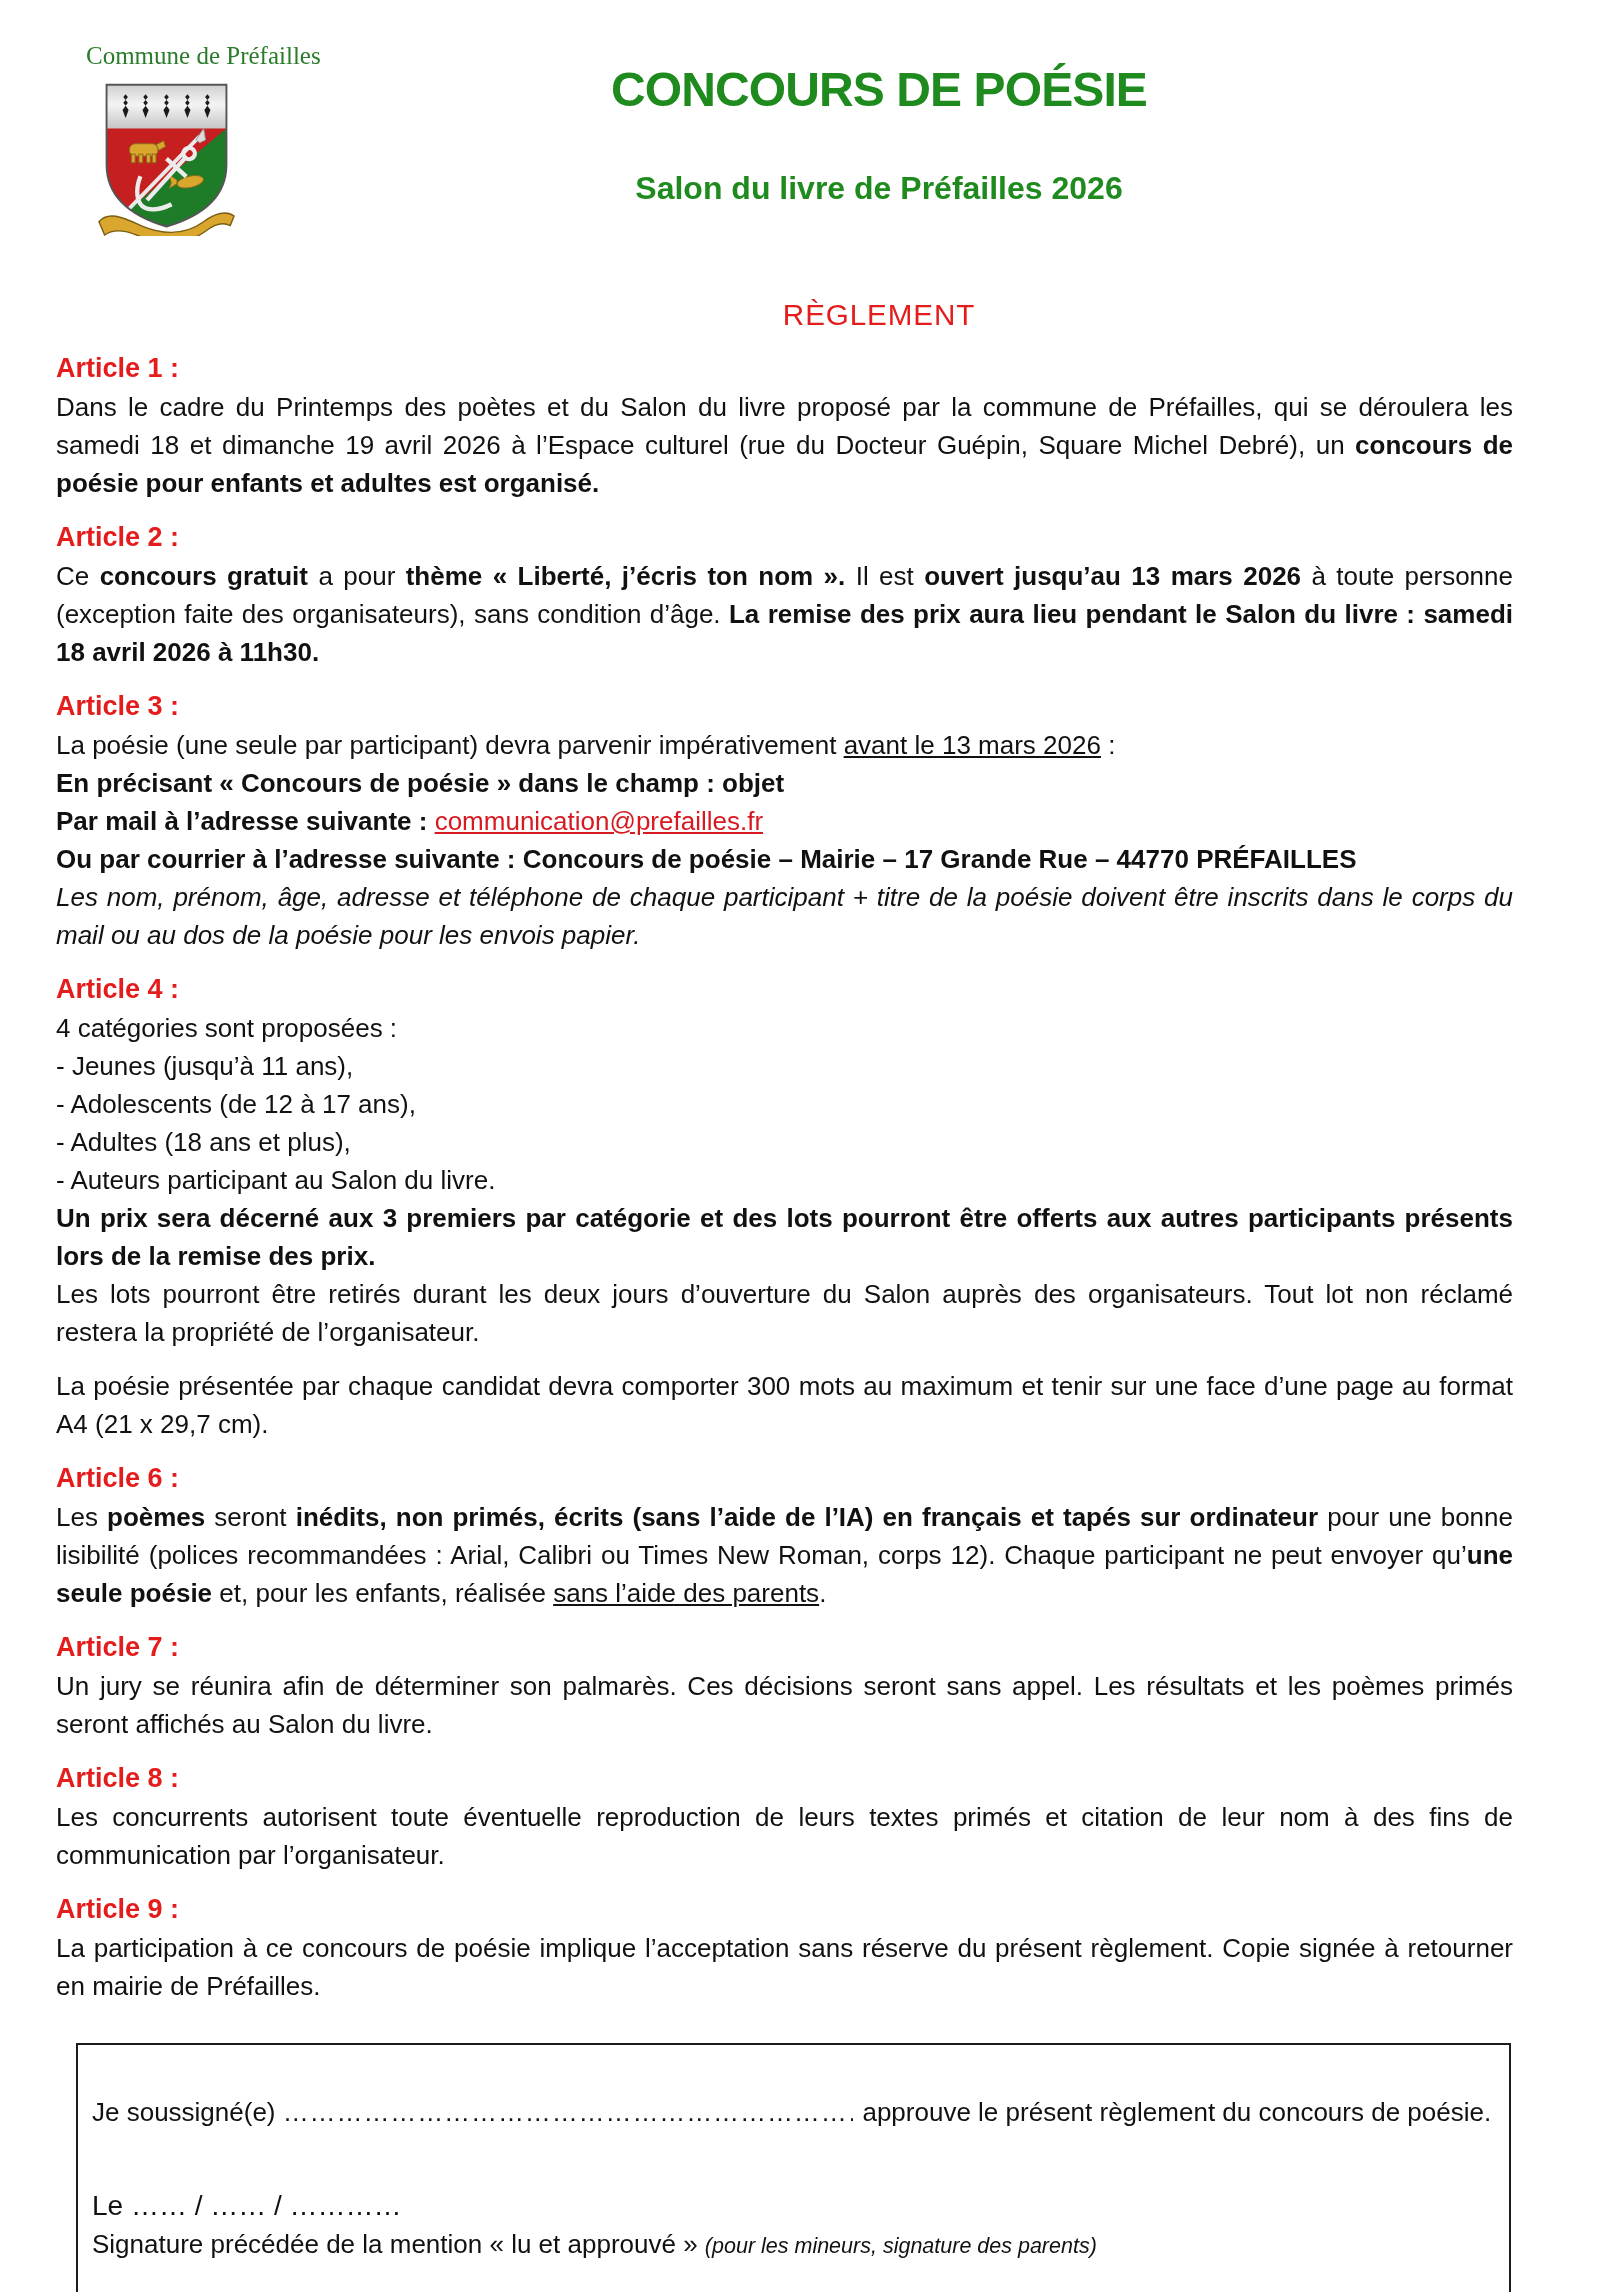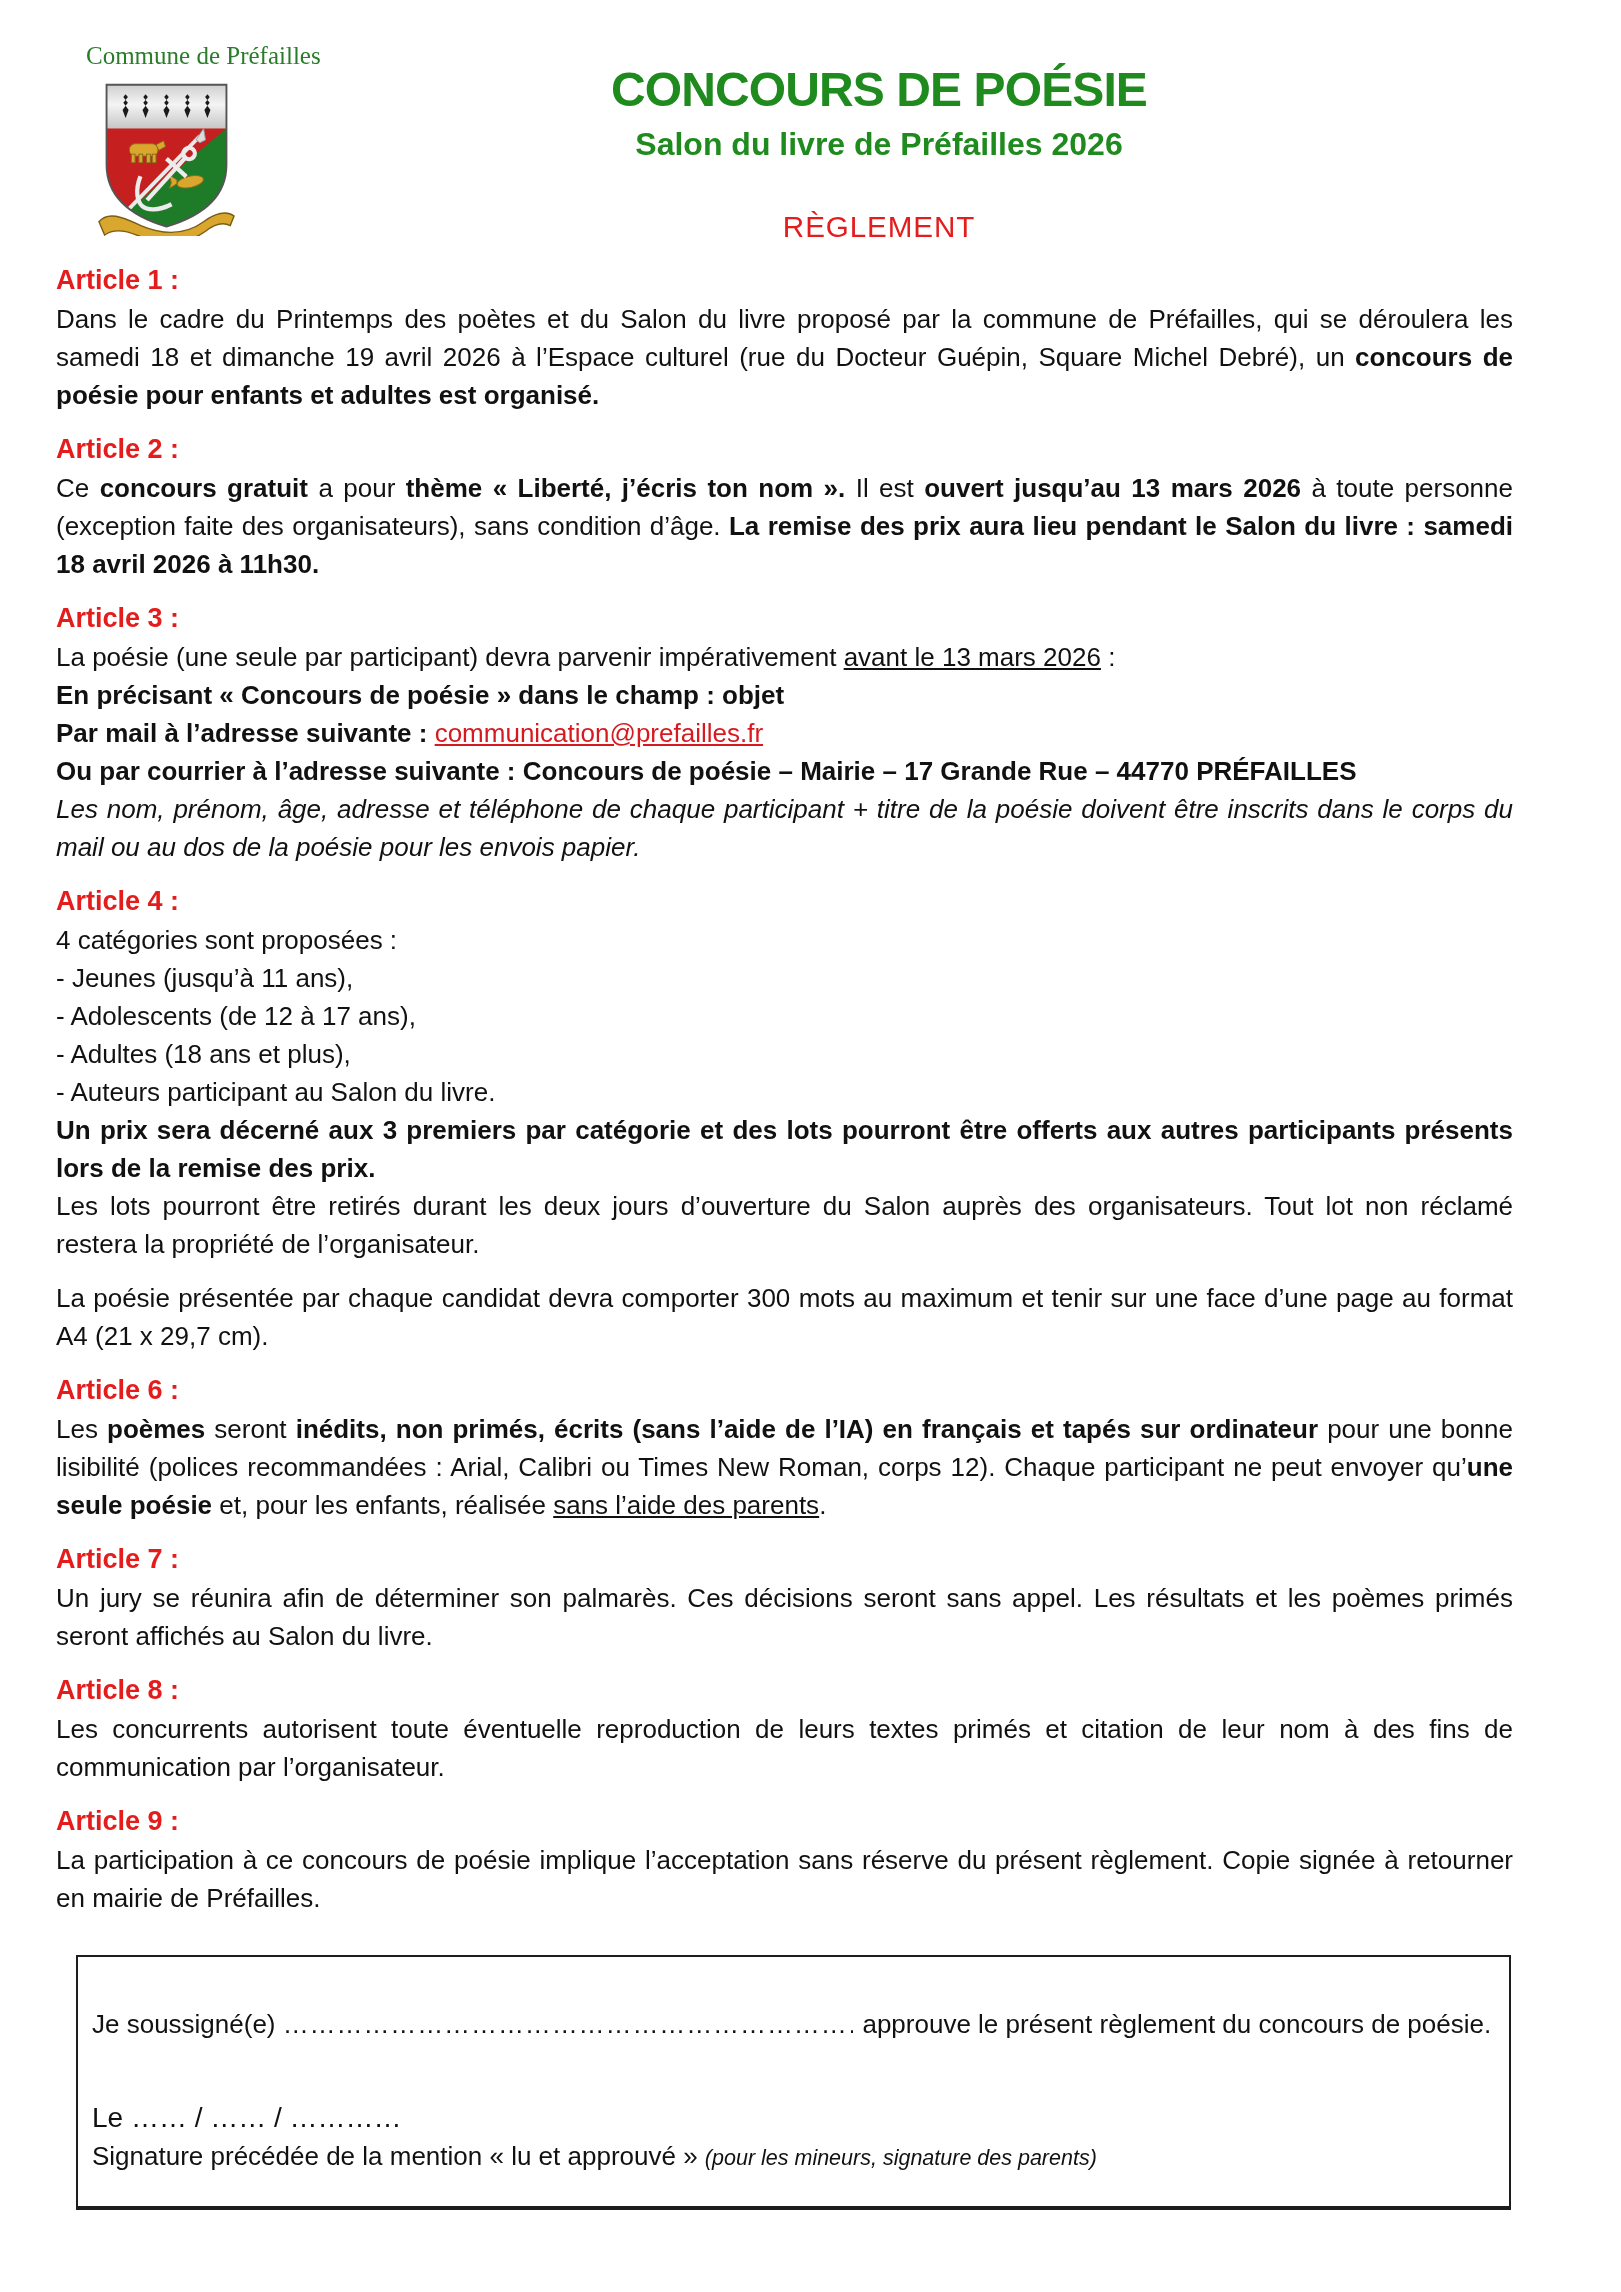--- a/index.html
+++ b/index.html
@@ -15,21 +15,21 @@
   }
   
   .header{display:flex;align-items:flex-start;}
   .header-left{width:296px;flex:0 0 296px;display:flex;flex-direction:column;}
   .commune-name{
     font-family:"Liberation Serif",serif;
     font-size:25px;line-height:29px;
     color:#2a7c2a;margin-left:30px;white-space:nowrap;
   }
   .coat{margin:9px 0 0 39px;}
-  .header-center{flex:1;display:flex;flex-direction:column;align-items:center;padding:23px 107px 0 0;}
+  .header-center{flex:1;display:flex;flex-direction:column;align-items:center;padding:23px 107px 0 0;gap:44px;}
   .doc-title{font-size:48px;font-weight:bold;color:#1f8b1f;line-height:52px;letter-spacing:-0.9px;}
   .doc-subtitle{font-size:32px;font-weight:bold;color:#1f8b1f;line-height:39px;margin-top:9px;}
   .doc-reglement{font-size:29.6px;color:#e41c1c;line-height:36px;margin-top:45px;letter-spacing:0.9px;}
   
   .articles{margin-top:5.4px;}
   .article{margin-top:16px;}
   .article-heading{color:#e41c1c;font-weight:bold;font-size:27px;line-height:39px;}
   .para{font-size:26px;line-height:38px;}
   .justify{text-align:justify;}
   .b{font-weight:bold;}

